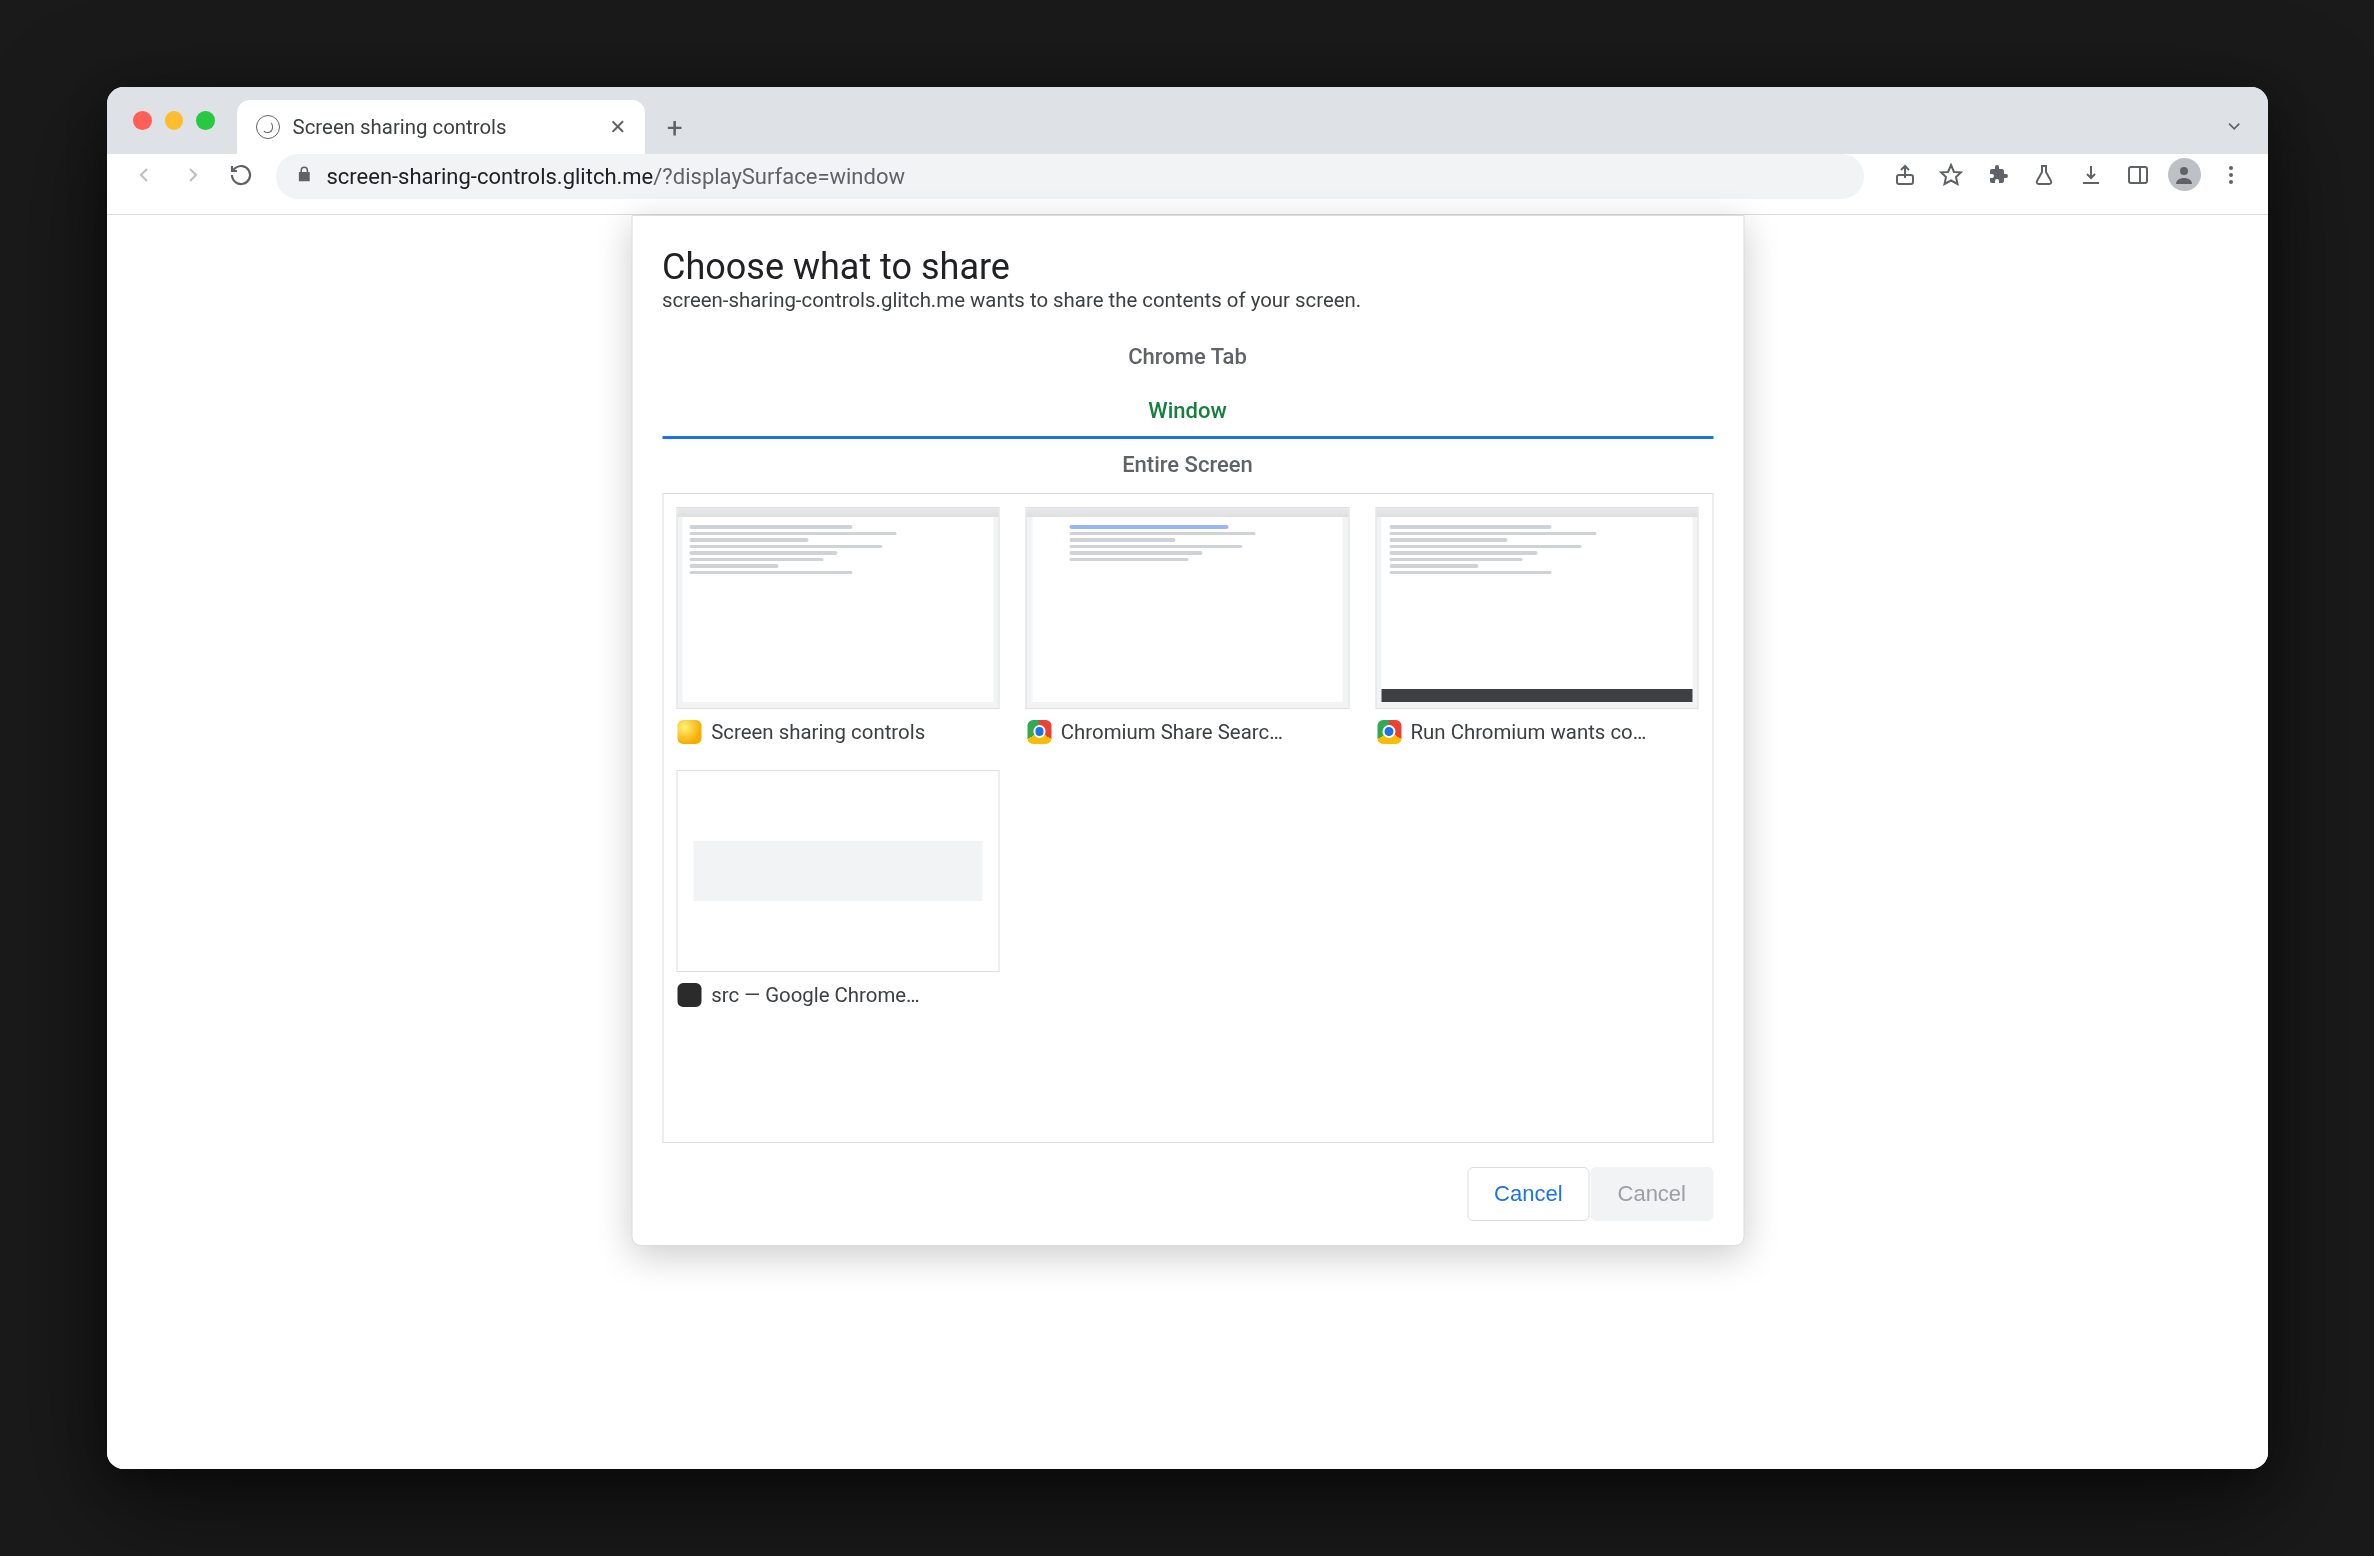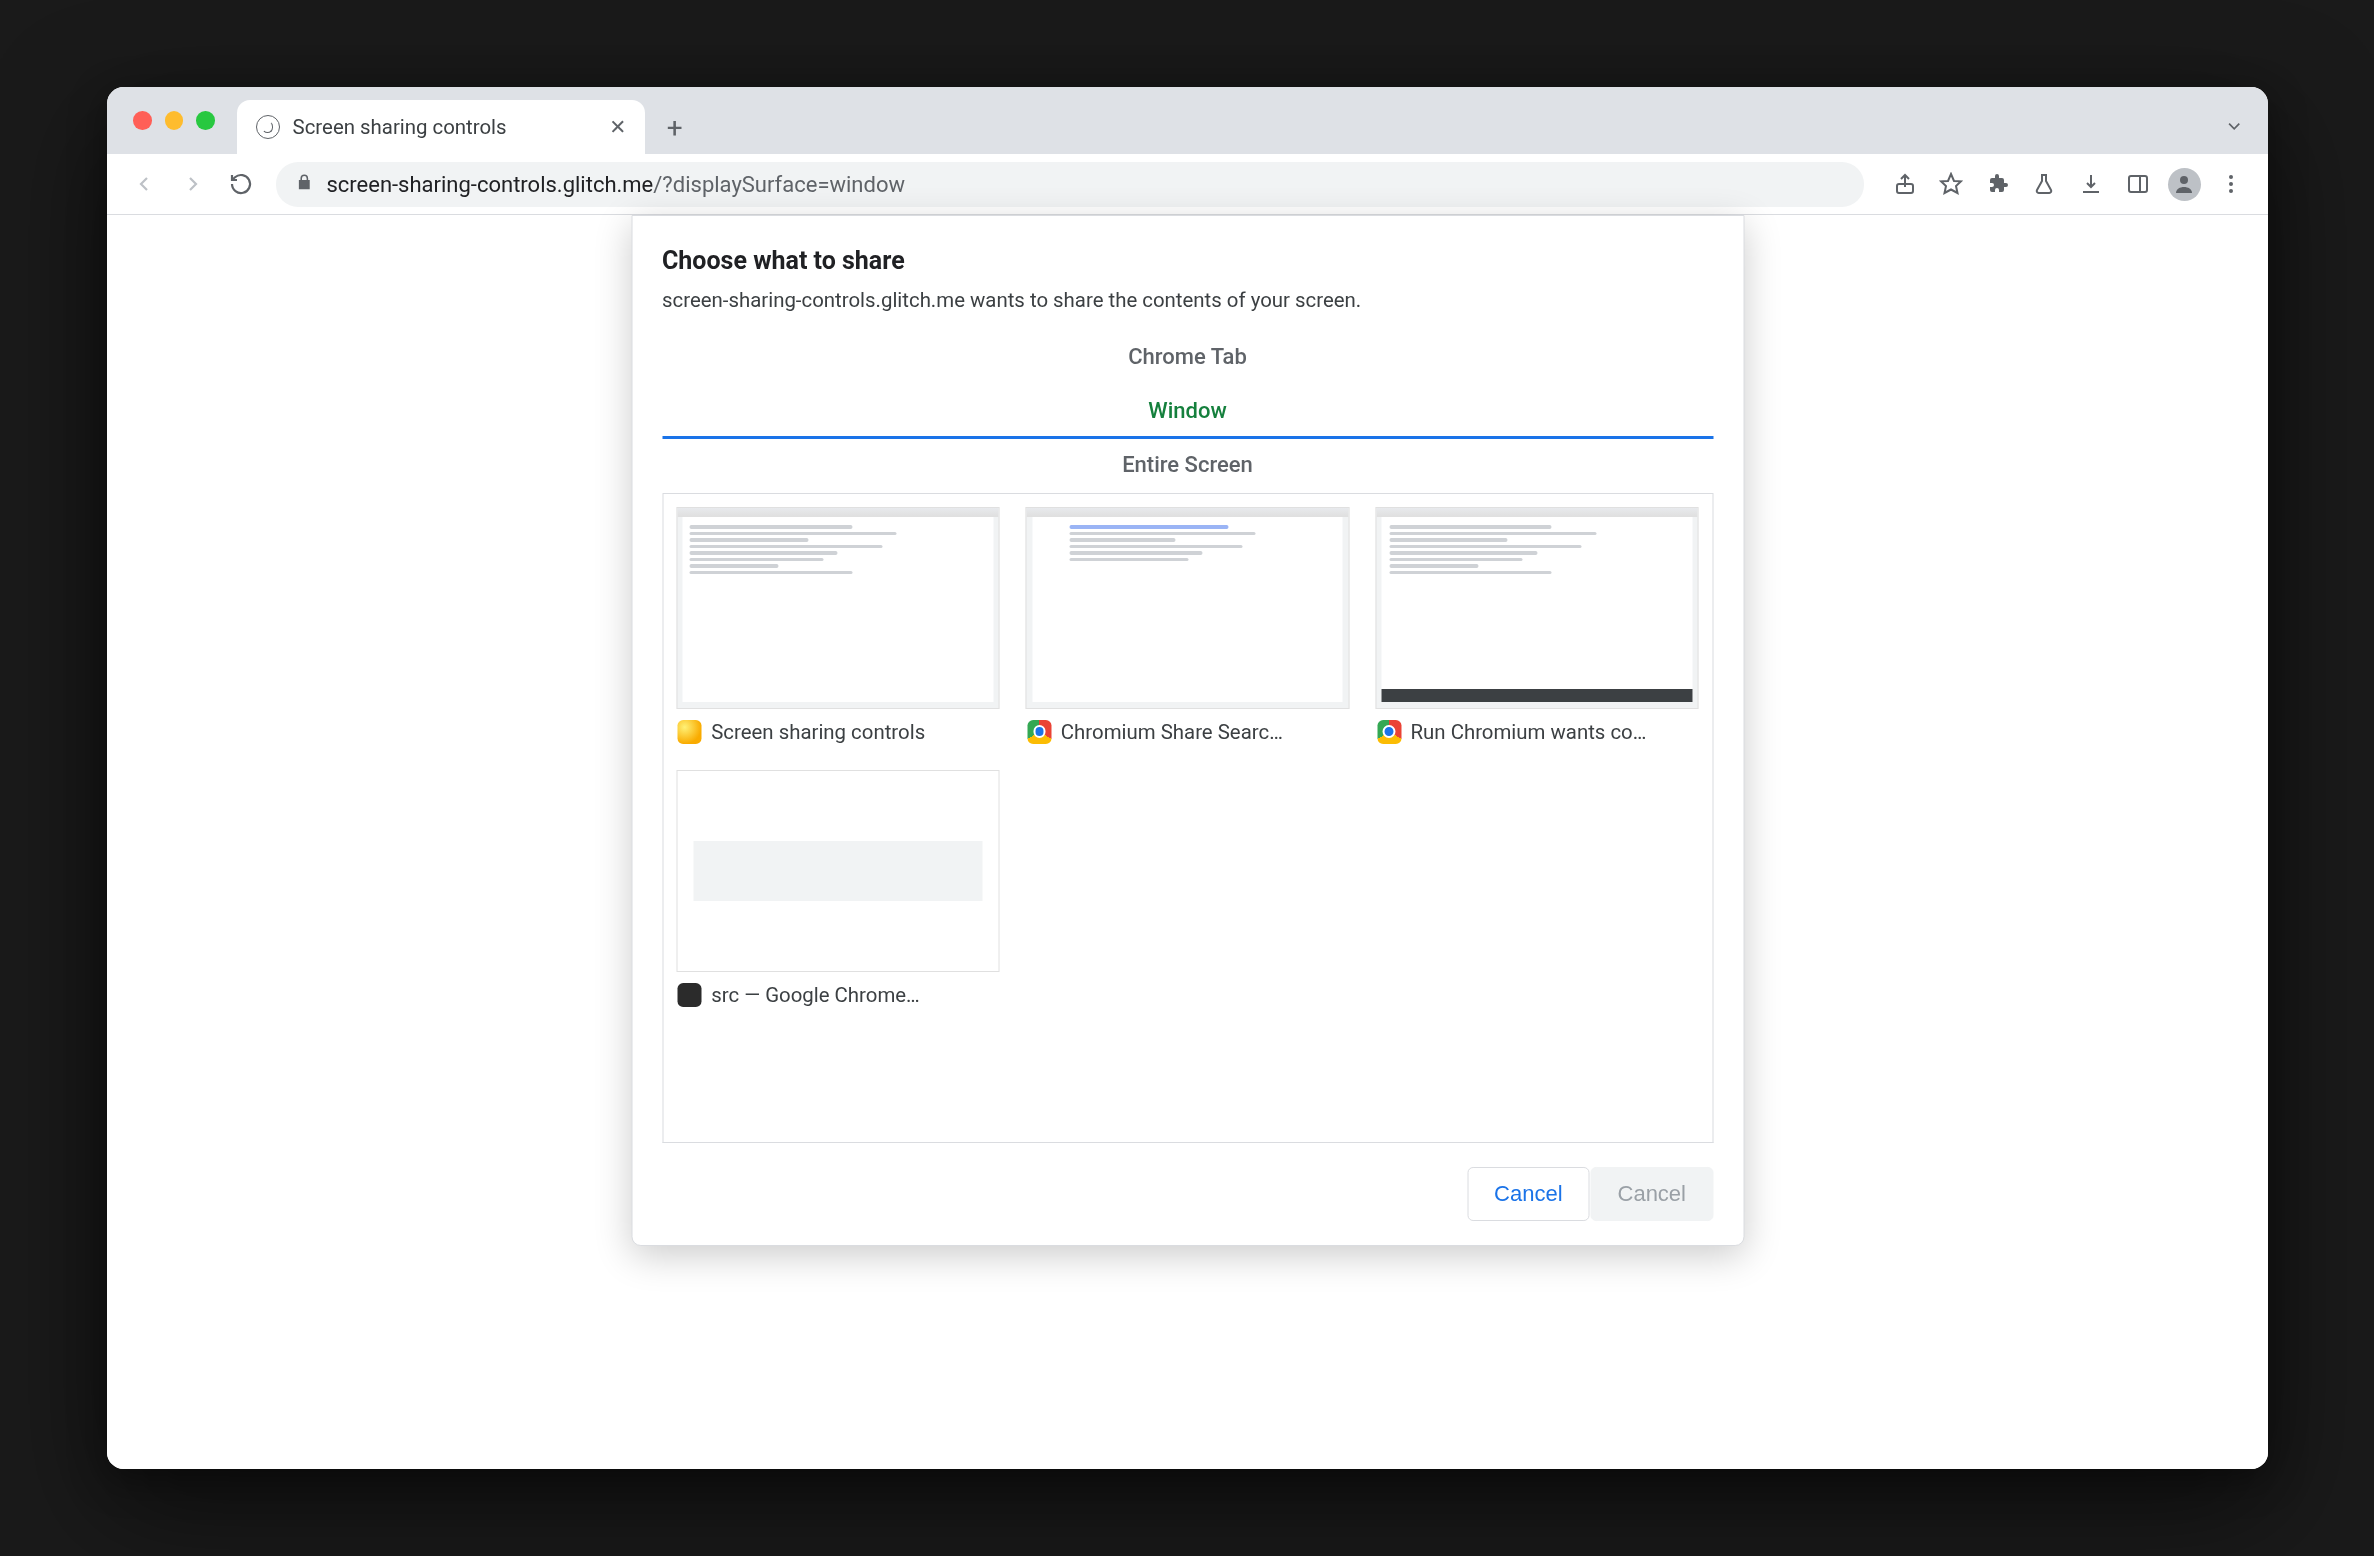--- a/index.html
+++ b/index.html
@@ -74,21 +74,21 @@
   }
   .tab-overflow {
     margin-left:auto;width:41px;height:41px;display:flex;align-items:center;justify-content:center;
     color:#5f6368;font-size:20.4px;margin-bottom:7.4px;cursor:pointer;
   }
   
   .toolbar {
     height: 61px;
     background:#fff;
     border-bottom:0.9px solid #dadce0;
-    display:flex;align-items:center;
+    display:flex;align-items:flex-start;
     padding: 0 16.7px;
     gap: 7.4px;
   }
   .tb-btn {
     width:41px;height:41px;display:flex;align-items:center;justify-content:center;
     color:#5f6368;border-radius:50%;cursor:pointer;
   }
   .tb-btn.disabled { color:#bdc1c6; }
   .tb-btn svg { width:24px;height:24px; }
   .addressbar {
@@ -109,21 +109,21 @@
   
   .content { flex:1; background:#fff; position:relative; }
   
   .modal {
     position:absolute; top:0; left:50%; transform:translateX(-50%);
     width:1113px; background:#fff; border:0.9px solid #dadce0;
     border-radius: 0 0 9.3px 9.3px;
     box-shadow: 0 9.3px 37px rgba(0,0,0,.2);
     padding: 30px 30px 24px 30px;
   }
-  .modal-title { font-size:25px;color:#202124;font-weight:700;margin-bottom:13px; }
+  .modal-title { font-size:36px;color:#202124;font-weight:400;}
   .modal-sub { font-size:20.4px;color:#3c4043;margin-bottom:18.6px; }
   .share-tabs {
     display:flex; border-bottom:0.9px solid #dadce0;flex-direction:column;
   }
   .share-tab {
     flex:1; text-align:center; padding:13px 0;
     font-size:22px;color:#5f6368;cursor:pointer;
     border-bottom:3.7px solid transparent;
     font-weight:500;
   }

